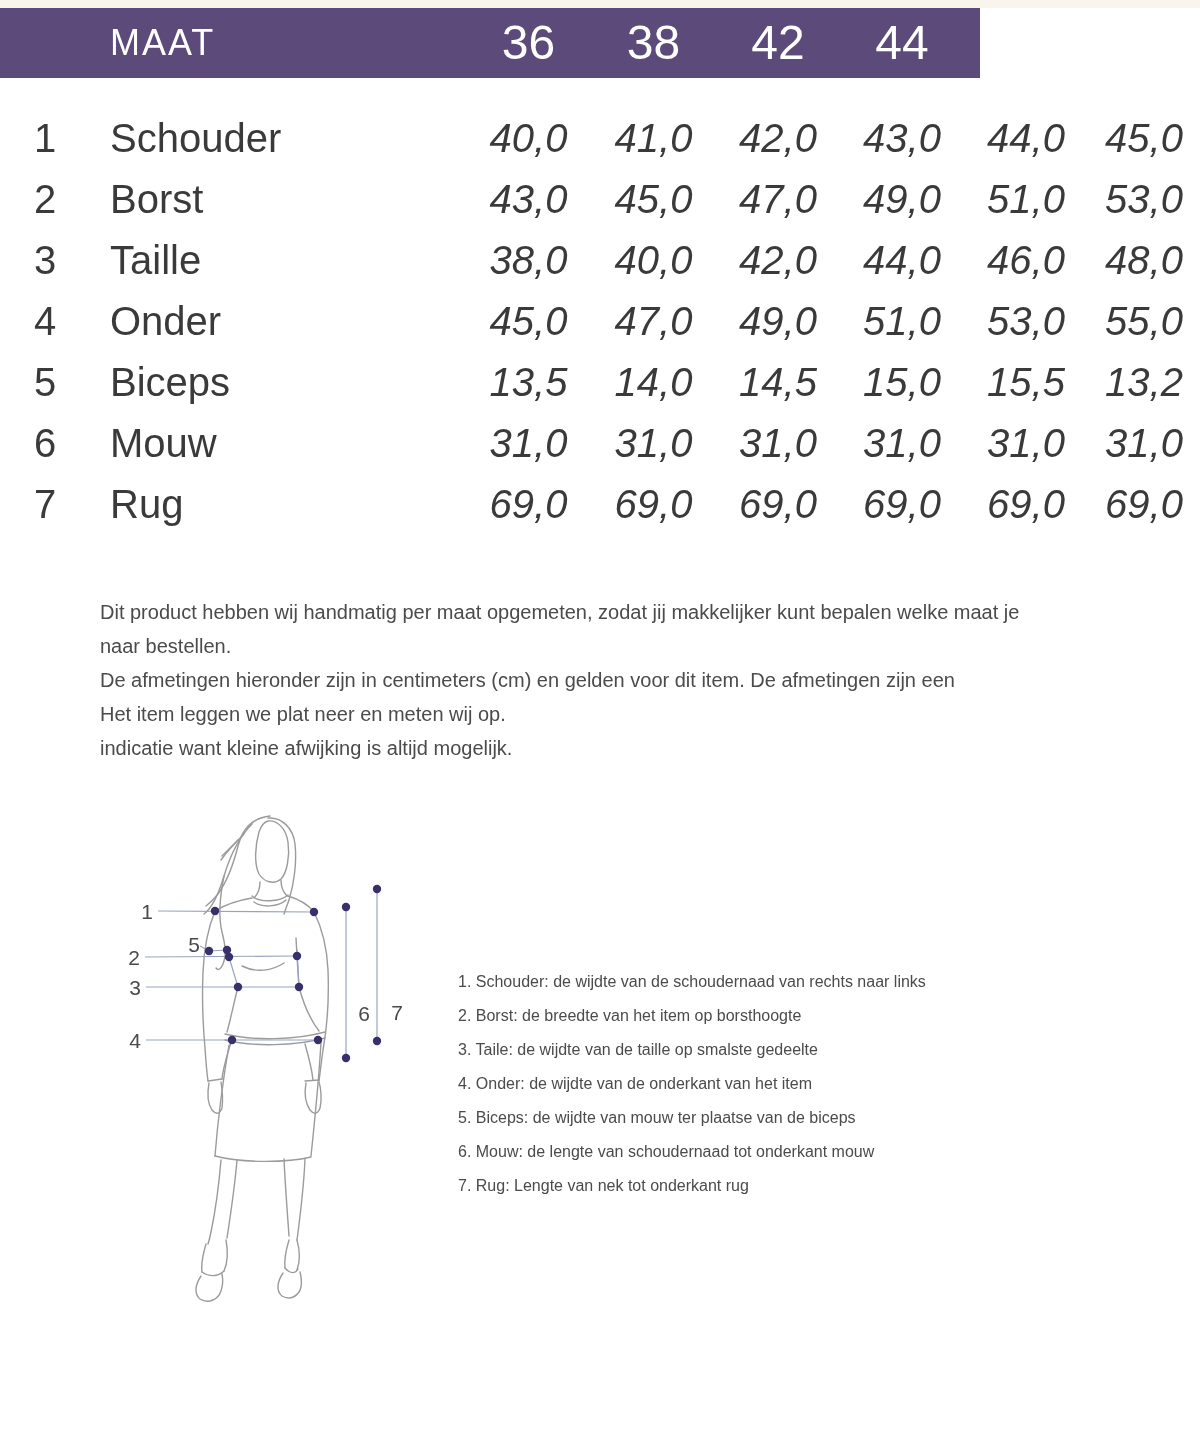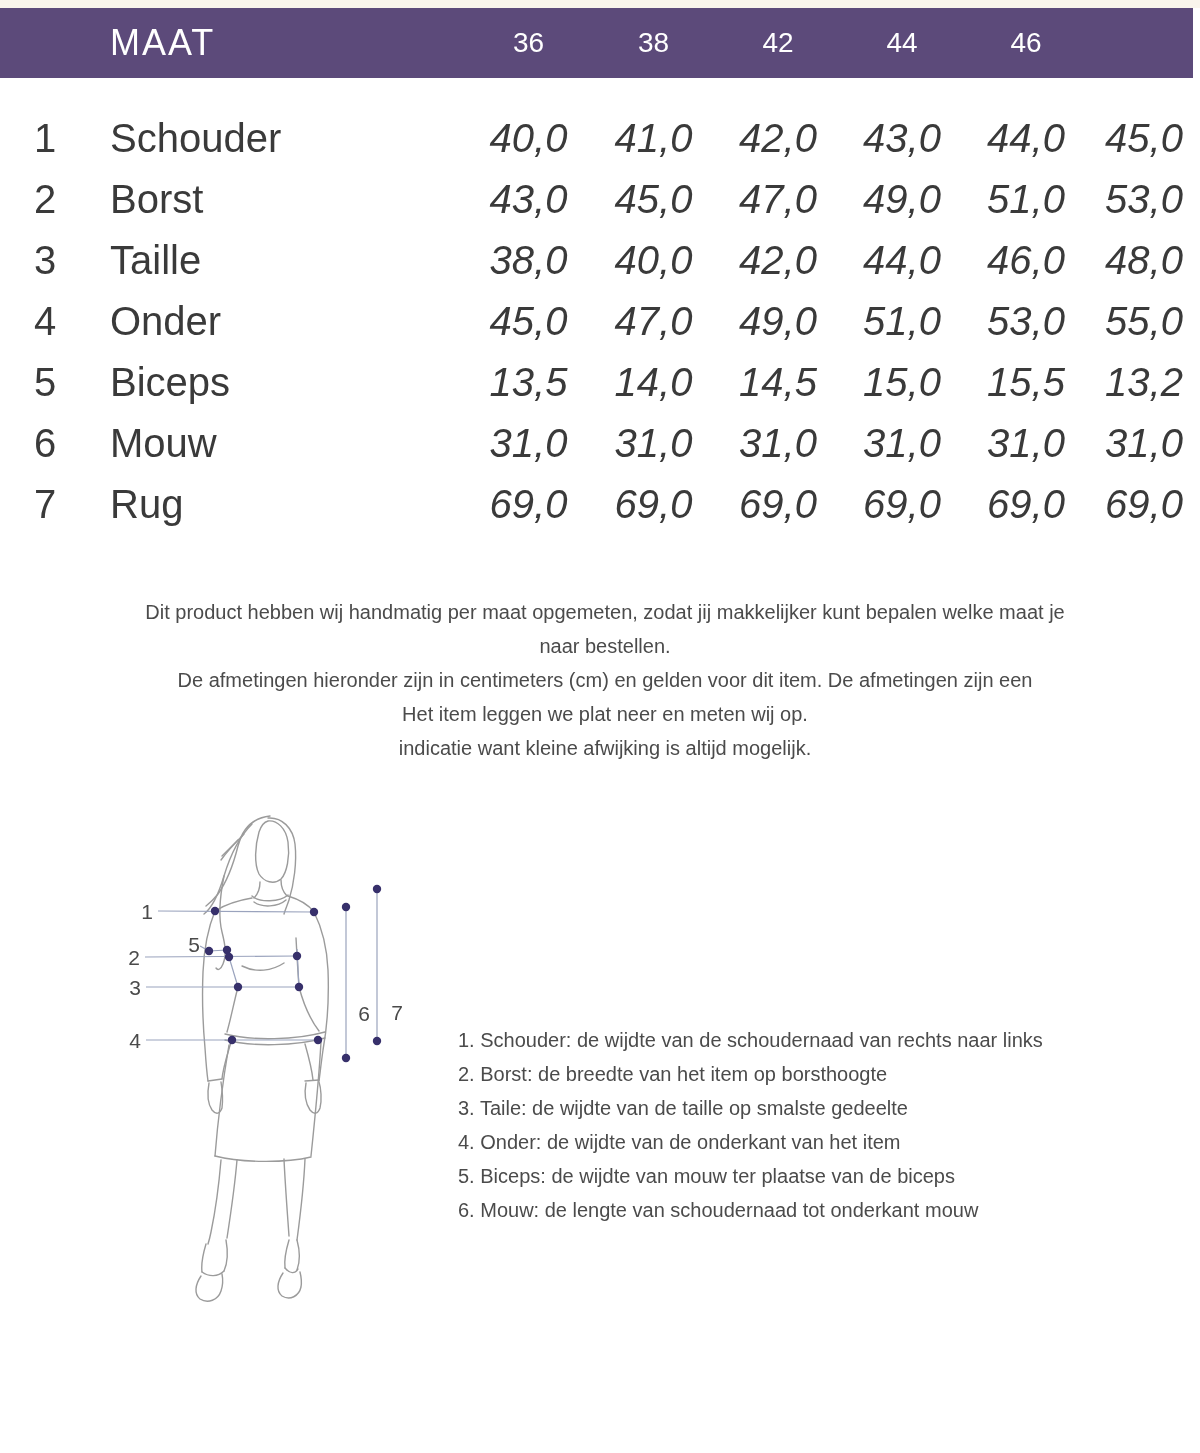--- a/index.html
+++ b/index.html
@@ -11,54 +11,54 @@
   }
   .top-strip{position:absolute;left:0;top:0;width:1200px;height:8px;background:#f9f5ec;}
 
   
   .grid{
     display:grid;
     grid-template-columns:90px 376px 125px 125px 124px 124px 124px 112px;
     width:1200px;
   }
   .size-bar{
-    position:absolute;left:0;top:8px;width:1193px;height:70px;
+    position:absolute;left:0;top:8px;width:980px;height:70px;
     background:#5c4a7a;
   }
   .size-bar .grid{height:70px;line-height:70px;}
   .bar-label{
     grid-column:2;color:#fff;font-size:36px;font-weight:300;
     letter-spacing:2px;padding-left:20px;
   }
-  .bar-size{color:#fff;font-size:28px;font-weight:300;text-align:center;}
+  .bar-size{color:#fff;font-size:48px;font-weight:300;text-align:center;}
 
   .rows{position:absolute;left:0;top:108px;width:1200px;}
   .row{height:61px;line-height:61px;font-weight:300;}
   .cell{font-size:40px;color:#3a3a3a;}
   .cell.num{text-align:center;}
   .cell.label{padding-left:20px;}
   .cell.val{text-align:center;font-style:italic;}
 
   
   .description{
     position:absolute;left:100px;top:595px;width:1010px;
-    font-size:20px;line-height:34px;color:#4b4b4b;font-weight:300;text-align:center;
+    font-size:20px;line-height:34px;color:#4b4b4b;font-weight:300;
   }
 
   
   .figure{position:absolute;left:100px;top:788px;width:340px;height:532px;}
   .sketch path{fill:none;stroke:#9b9b9b;stroke-width:1.4;stroke-linecap:round;stroke-linejoin:round;}
   .measure line{stroke:#9aa3bd;stroke-width:1.2;}
   .measure circle{fill:#37306b;stroke:none;}
   .measure text{fill:#4a4a4a;font-size:21px;font-weight:300;font-family:"Liberation Sans","DejaVu Sans",sans-serif;}
 
   
   .legend{
-    position:absolute;left:458px;top:1023px;width:680px;
-    font-size:20px;line-height:34px;color:#4b4b4b;font-weight:300;
+    position:absolute;left:458px;top:965px;width:680px;
+    font-size:16px;line-height:34px;color:#4b4b4b;font-weight:300;
   }
 </style>
 </head>
 <body>
 
 <div class="top-strip"></div>
 
 <div class="size-bar">
   <div class="grid">
     <div class="bar-label">MAAT</div>
@@ -255,13 +255,14 @@
   </g>
 </svg>
 
 <div class="legend">
   <div>1. Schouder: de wijdte van de schoudernaad van rechts naar links</div>
   <div>2. Borst: de breedte van het item op borsthoogte</div>
   <div>3. Taile: de wijdte van de taille op smalste gedeelte</div>
   <div>4. Onder: de wijdte van de onderkant van het item</div>
   <div>5. Biceps: de wijdte van mouw ter plaatse van de biceps</div>
   <div>6. Mouw: de lengte van schoudernaad tot onderkant mouw</div>
+  <div>7. Rug: Lengte van nek tot onderkant rug</div>
 </div>
 
 </body></html>

